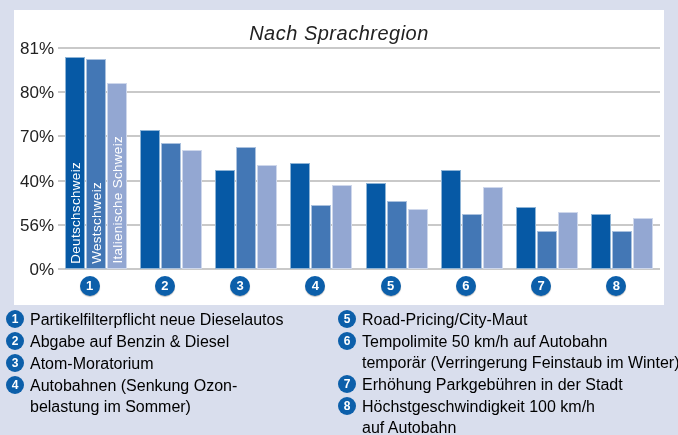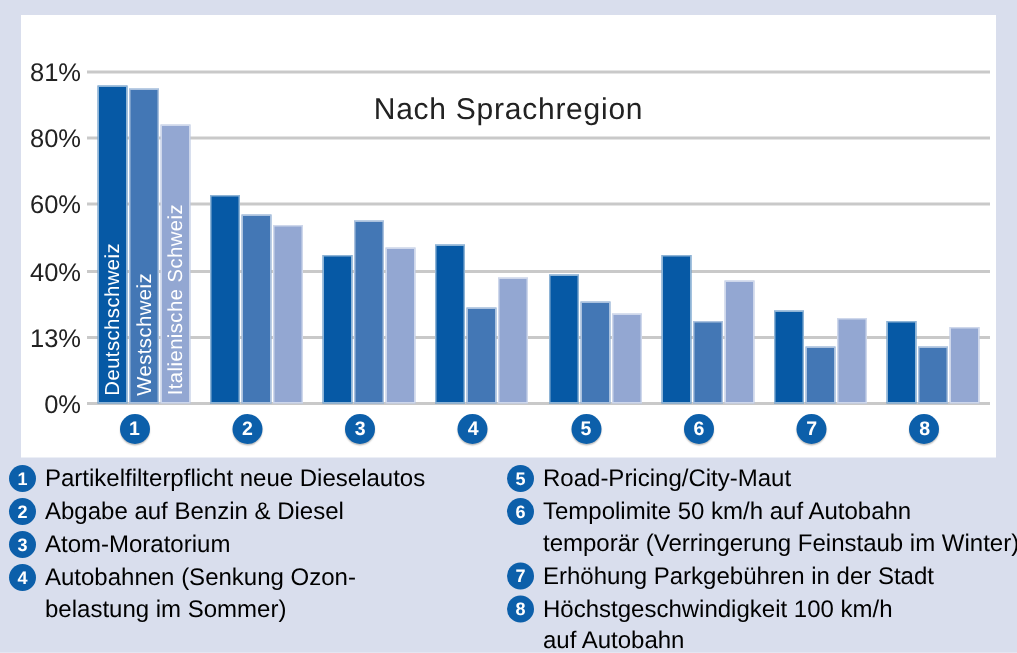--- a/index.html
+++ b/index.html
@@ -18,23 +18,23 @@
     left:14px; top:10px;
     width:650px; height:295px;
     background:#ffffff;
   }
   .chart-title {
     position:absolute;
     left:0; top:12px;
     width:100%;
     text-align:center;
     font-size:20px;
+    font-style:italic;
     color:#222222;
     letter-spacing:0.5px;
-    margin-top:40px;
   }
   .plot-area {
     position:absolute;
     left:44px; top:38px;
     width:602px; height:221px;
   }
   .gridline {
     position:absolute;
     left:0; width:100%;
     height:2px;
@@ -169,23 +169,23 @@
           <div class="bar" style="left: 42px; height: 57.46px; background: rgb(147, 167, 210);"></div>
         </div>
         <div class="bar-group" style="left: 533.375px;">
           <div class="bar" style="left: 0px; height: 55.25px; background: rgb(6, 89, 165);"></div>
           <div class="bar" style="left: 21px; height: 37.57px; background: rgb(67, 119, 181);"></div>
           <div class="bar" style="left: 42px; height: 50.83px; background: rgb(147, 167, 210);"></div>
         </div>
       </div>
   <div class="y-tick" style="top: 29px;">81%</div>
       <div class="y-tick" style="top: 73px;">80%</div>
-      <div class="y-tick" style="top: 117px;">60%</div>
+      <div class="y-tick" style="top: 117px;">70%</div>
       <div class="y-tick" style="top: 162px;">40%</div>
-      <div class="y-tick" style="top: 206px;">13%</div>
+      <div class="y-tick" style="top: 206px;">56%</div>
       <div class="y-tick" style="top: 250px;">0%</div>
       <div class="group-badge" style="left: 65.625px; top: 266px; background: rgb(12, 95, 170);">1</div>
       <div class="group-badge" style="left: 140.875px; top: 266px; background: rgb(12, 95, 170);">2</div>
       <div class="group-badge" style="left: 216.125px; top: 266px; background: rgb(12, 95, 170);">3</div>
       <div class="group-badge" style="left: 291.375px; top: 266px; background: rgb(12, 95, 170);">4</div>
       <div class="group-badge" style="left: 366.625px; top: 266px; background: rgb(12, 95, 170);">5</div>
       <div class="group-badge" style="left: 441.875px; top: 266px; background: rgb(12, 95, 170);">6</div>
       <div class="group-badge" style="left: 517.125px; top: 266px; background: rgb(12, 95, 170);">7</div>
       <div class="group-badge" style="left: 592.375px; top: 266px; background: rgb(12, 95, 170);">8</div>
     </div>

